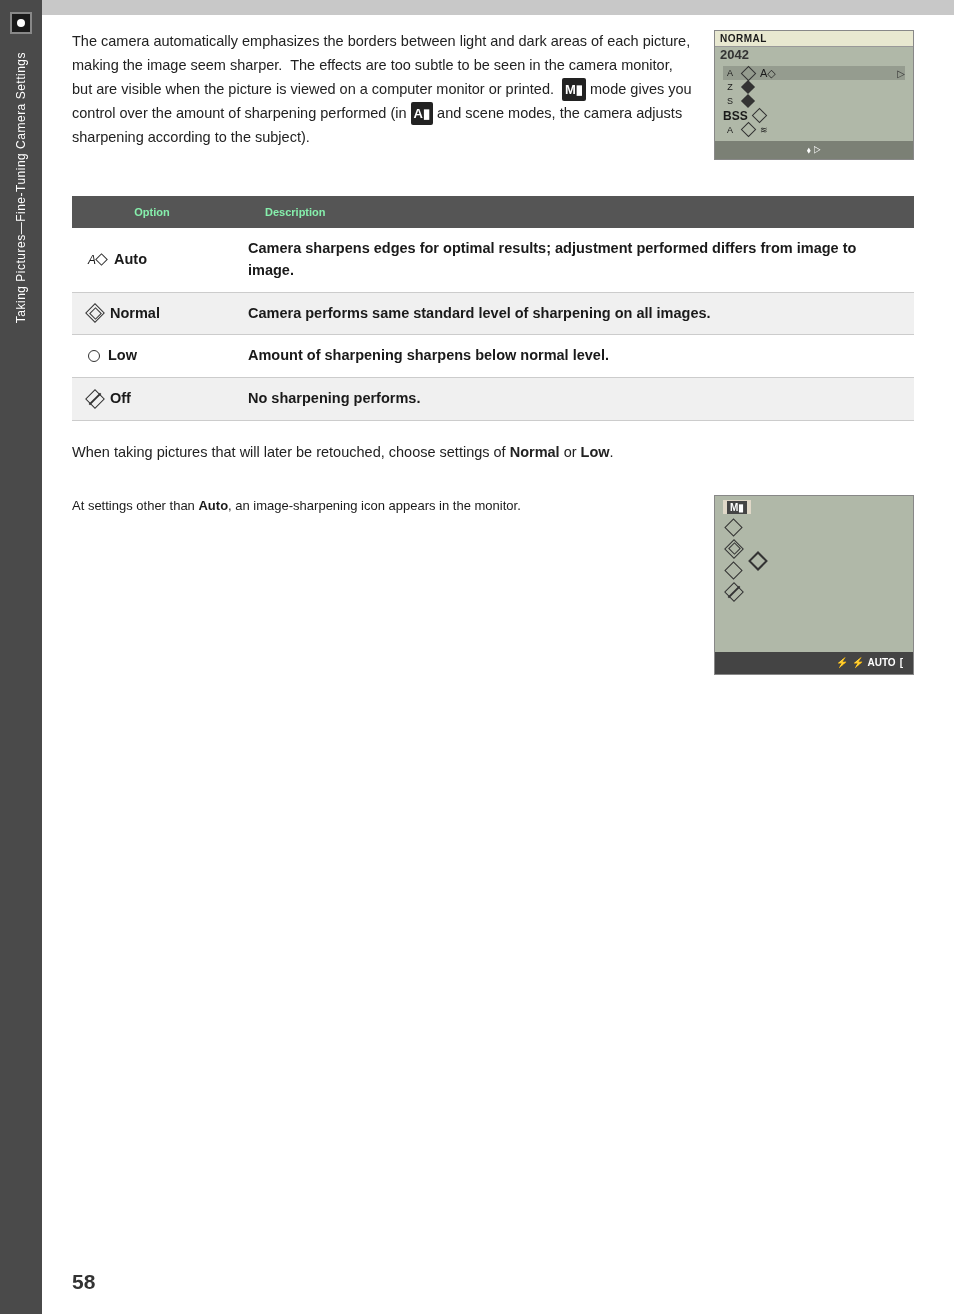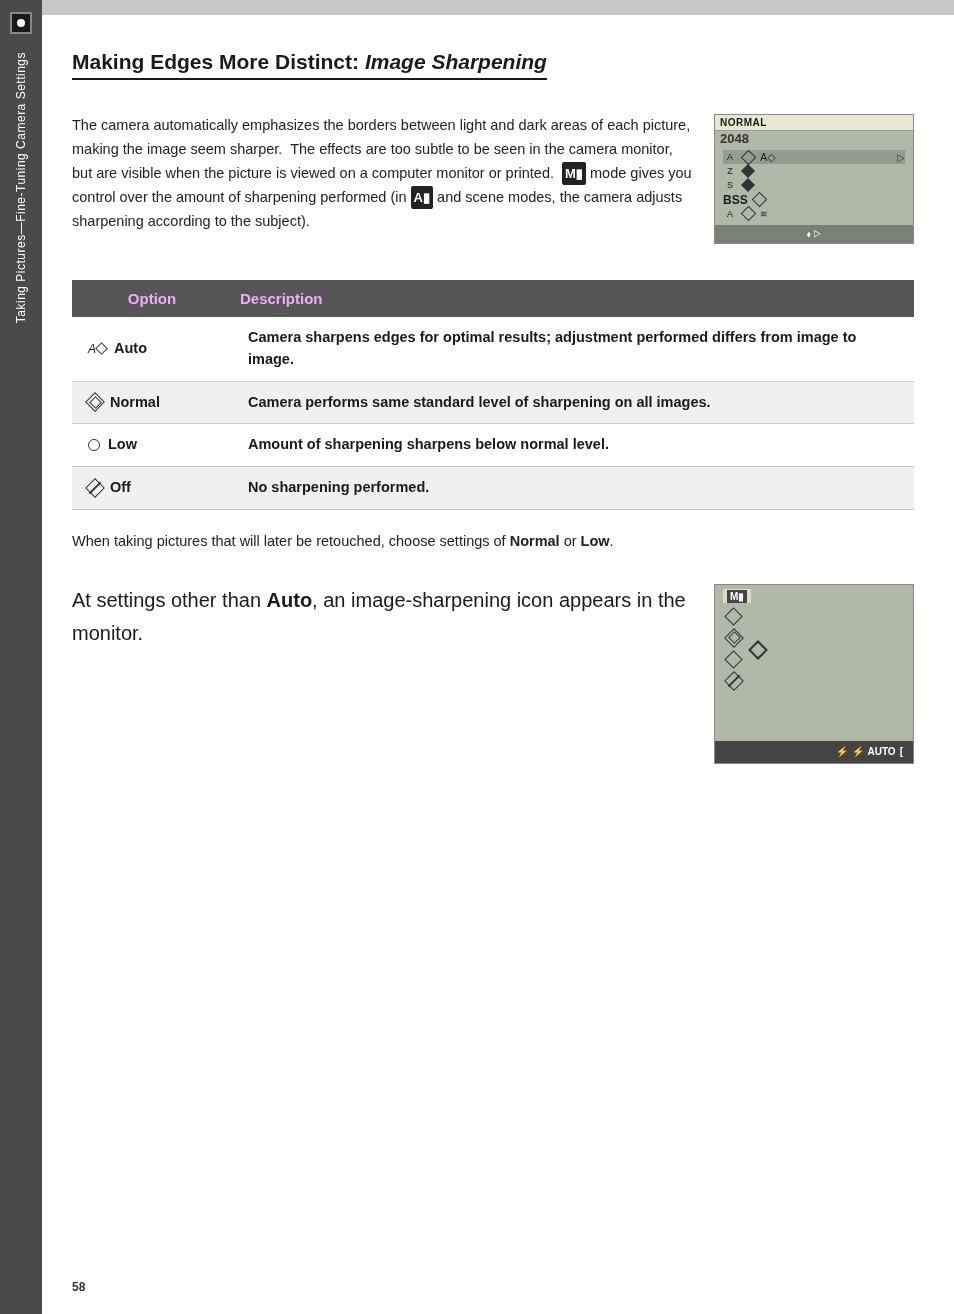--- a/index.html
+++ b/index.html
@@ -174,25 +174,25 @@
 
     
     .options-table {
       width: 100%;
       border-collapse: collapse;
       margin-bottom: 20px;
       font-size: 14.5px;
     }
     .options-table thead tr th {
       background: #555555;
-      color: #f0abfc;
-      padding: 10px 8px;
+      color: #86efac;
+      padding: 10px 33px;
       text-align: left;
       font-weight: bold;
-      font-size: 15px;
+      font-size: 11px;
     }
     .options-table thead tr th:first-child {
       width: 160px;
       text-align: center;
     }
     .options-table tbody tr {
       border-bottom: 1px solid #cccccc;
     }
     .options-table tbody tr:nth-child(even) {
       background: #f0f0f0;
@@ -299,21 +299,21 @@
     
     .monitor-section {
       display: flex;
       flex-direction: row;
       gap: 20px;
       margin-bottom: 20px;
       align-items: flex-start;
     }
     .monitor-text {
       flex: 1;
-      font-size: 20px;
+      font-size: 13px;
       line-height: 1.65;
     }
     .monitor-img {
       width: 200px;
       height: 180px;
       flex-shrink: 0;
       background: #b0b8a8;
       border: 1px solid #888;
       position: relative;
       overflow: hidden;
@@ -362,21 +362,21 @@
     .flash-icon {
       color: #ffcc00;
       font-size: 11px;
     }
 
     
     .page-number {
       position: absolute;
       bottom: 20px;
       left: 30px;
-      font-size: 12px;
+      font-size: 21px;
       font-weight: bold;
       color: #333;
     }
 
     
     .top-gray-bar {
       position: absolute;
       top: 0;
       left: 0;
       right: 0;
@@ -390,39 +390,34 @@
 <div class="sidebar">
   <div class="sidebar-icon-box">
     <div class="inner-dot"></div>
   </div>
   <div class="sidebar-text-rotated">Taking Pictures—Fine-Tuning Camera Settings</div>
 </div>
 
 <div class="main-content">
   <div class="top-gray-bar"></div>
 
-  <div style="margin-top: 20px; margin-bottom: 16px;">
-    <span class="page-title">
-      <span>Making Edges More Distinct: </span><em>Image Sharpening</em>
-    </span>
-  </div>
 
   <div class="intro-section">
     <div class="intro-text">
       <p>
         The camera automatically emphasizes the borders between light and dark areas of each picture, making the image seem sharper.&nbsp; The effects are too subtle to be seen in the camera monitor, but are visible when the picture is viewed on a computer monitor or printed.&nbsp; <span class="camera-icon-inline">M▮</span> mode gives you control over the amount of sharpening performed (in <span class="camera-icon-inline">A▮</span> and scene modes, the camera adjusts sharpening according to the subject).
       </p>
     </div>
 
     <div class="camera-screen-img">
       <div class="camera-screen-inner">
         <div class="cs-top-bar">
           <span>NORMAL</span>
         </div>
-        <div class="cs-number">2048</div>
+        <div class="cs-number">2042</div>
         <div class="cs-menu-area">
           <div class="cs-menu-row selected">
             <span class="cs-icon">A</span>
             <span class="diamond-outline"></span>
             <span>A◇</span>
             <span class="cs-arrow">▷</span>
           </div>
           <div class="cs-menu-row">
             <span class="cs-icon">Z</span>
             <span class="diamond-filled"></span>
@@ -491,21 +486,21 @@
         <td>Amount of sharpening sharpens below normal level.</td>
       </tr>
 
       <tr>
         <td>
           <div class="option-cell">
             <span class="strikethrough-diamond"></span>
             <strong>Off</strong>
           </div>
         </td>
-        <td>No sharpening performed.</td>
+        <td>No sharpening performs.</td>
       </tr>
     </tbody>
   </table>
 
   <p class="body-text">
     <span>When taking pictures that will later be retouched, choose settings of </span><strong>Normal</strong><span> or </span><strong>Low</strong><span>.</span>
   </p>
 
   <div class="monitor-section">
     <p class="monitor-text">

